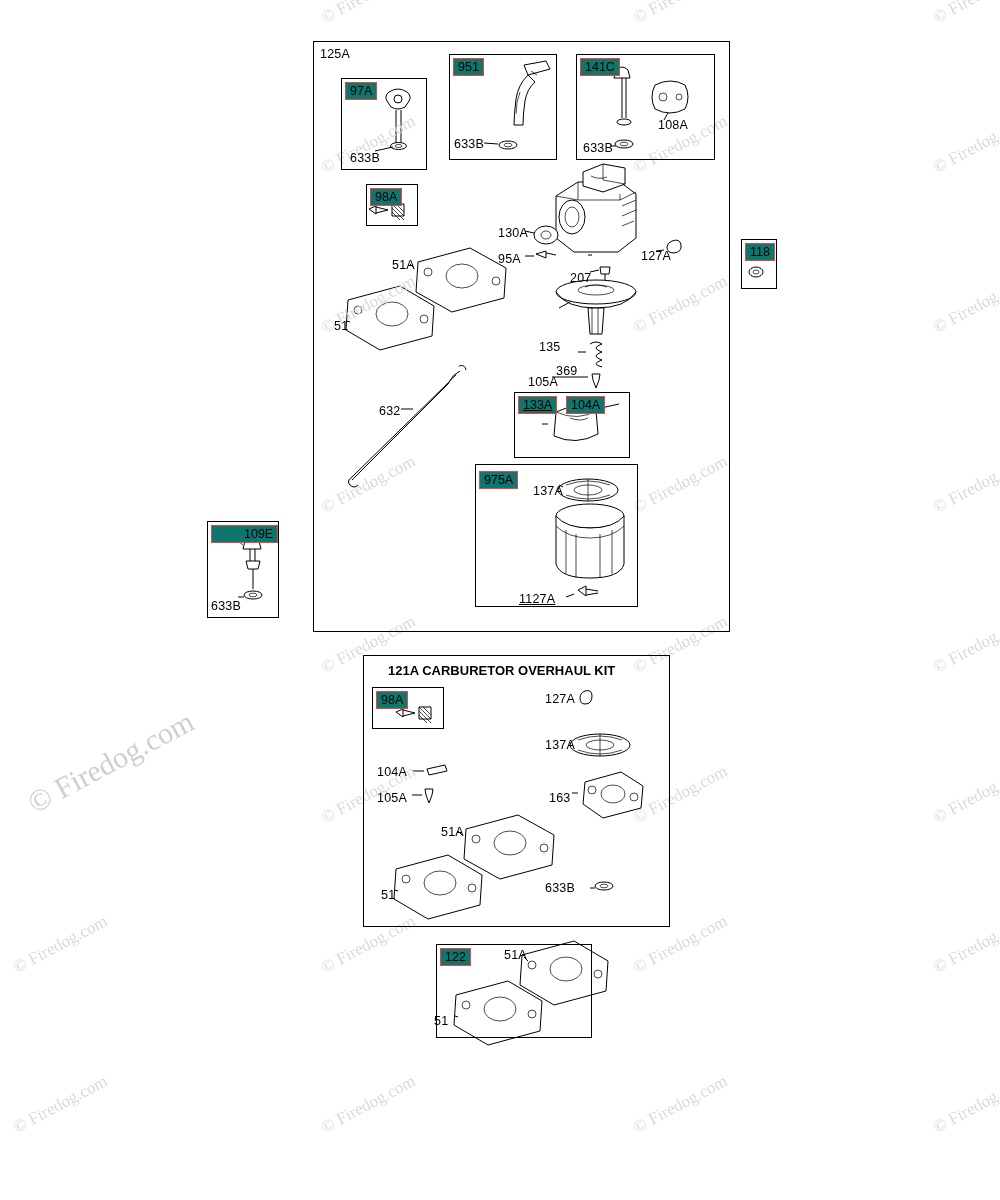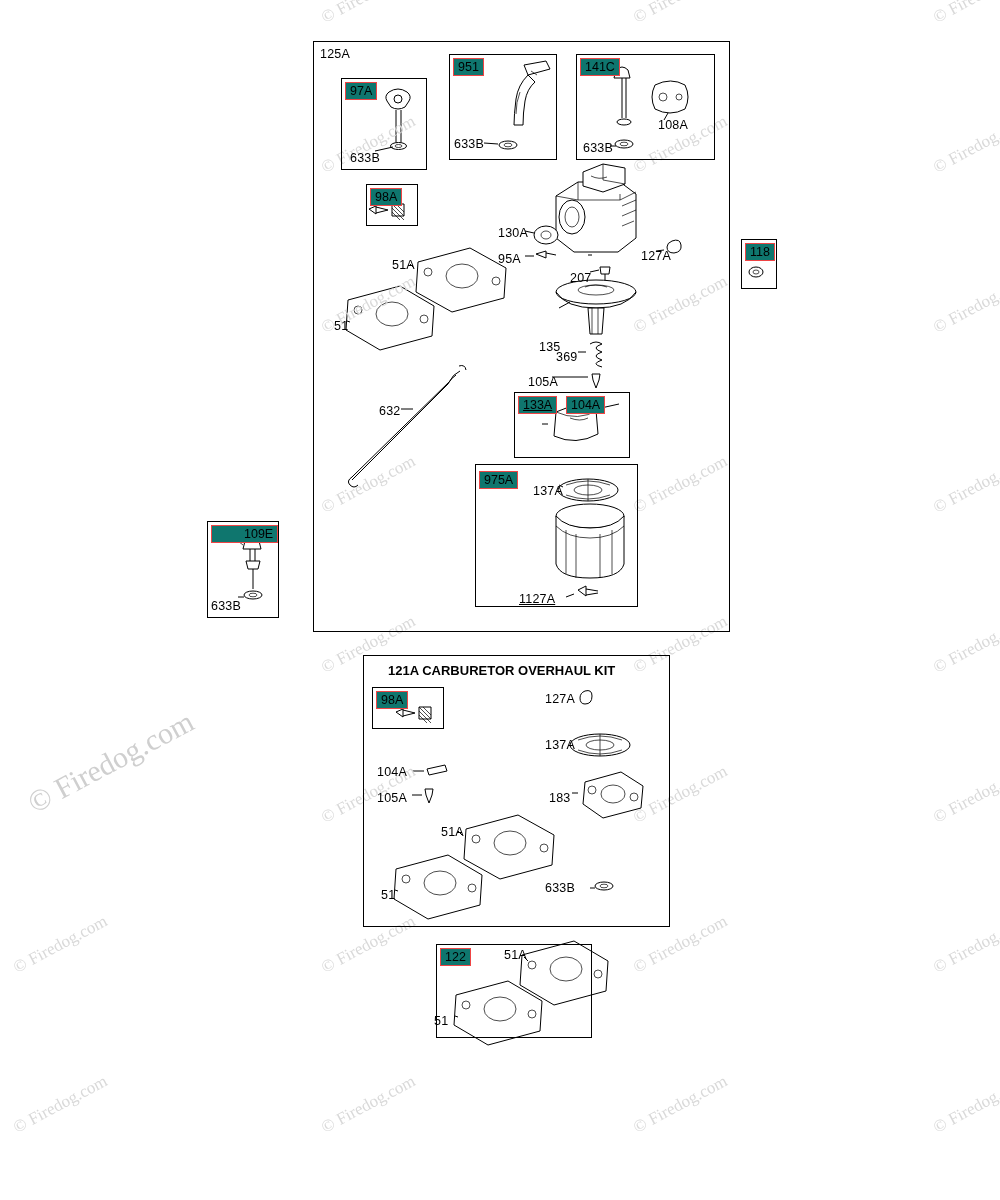--- a/index.html
+++ b/index.html
@@ -383,40 +383,40 @@
   <div class="lbl" style="left:658px;top:118px;">108A</div>
   <div class="lbl" style="left:583px;top:141px;">633B</div>
   <div class="lbl-box" style="left:370px;top:188px;">98A</div>
   <div class="lbl" style="left:498px;top:226px;">130A</div>
   <div class="lbl" style="left:498px;top:252px;">95A</div>
   <div class="lbl" style="left:641px;top:249px;">127A</div>
   <div class="lbl" style="left:392px;top:258px;">51A</div>
   <div class="lbl" style="left:334px;top:319px;">51</div>
   <div class="lbl" style="left:570px;top:271px;">207</div>
   <div class="lbl" style="left:539px;top:308px;margin-top:32px;">135</div>
-  <div class="lbl" style="left:556px;top:350px;">369</div>
+  <div class="lbl" style="left:556px;top:364px;">369</div>
   <div class="lbl" style="left:528px;top:375px;">105A</div>
   <div class="lbl-box" style="left:518px;top:396px;text-decoration:underline;">133A</div>
   <div class="lbl-box" style="left:566px;top:396px;">104A</div>
   <div class="lbl" style="left:379px;top:404px;">632</div>
   <div class="lbl-box" style="left:479px;top:471px;">975A</div>
   <div class="lbl" style="left:533px;top:484px;">137A</div>
   <div class="lbl" style="left:519px;top:592px;text-decoration:underline;">1127A</div>
 
   <div class="lbl-box" style="left:745px;top:243px;">118</div>
   <div class="lbl-box" style="left:211px;top:525px;padding-left:32px;">109E</div>
   <div class="lbl" style="left:211px;top:599px;">633B</div>
 
   <div class="title" style="left:388px;top:663px;">121A CARBURETOR OVERHAUL KIT</div>
   <div class="lbl-box" style="left:376px;top:691px;">98A</div>
   <div class="lbl" style="left:545px;top:692px;">127A</div>
   <div class="lbl" style="left:545px;top:738px;">137A</div>
   <div class="lbl" style="left:377px;top:765px;">104A</div>
   <div class="lbl" style="left:377px;top:791px;">105A</div>
-  <div class="lbl" style="left:549px;top:791px;">183</div>
+  <div class="lbl" style="left:549px;top:791px;">163</div>
   <div class="lbl" style="left:441px;top:825px;">51A</div>
   <div class="lbl" style="left:381px;top:888px;">51</div>
   <div class="lbl" style="left:545px;top:881px;">633B</div>
 
   <div class="lbl-box" style="left:440px;top:948px;">122</div>
   <div class="lbl" style="left:504px;top:948px;">51A</div>
   <div class="lbl" style="left:434px;top:1014px;">51</div>
 
 </div>
 

